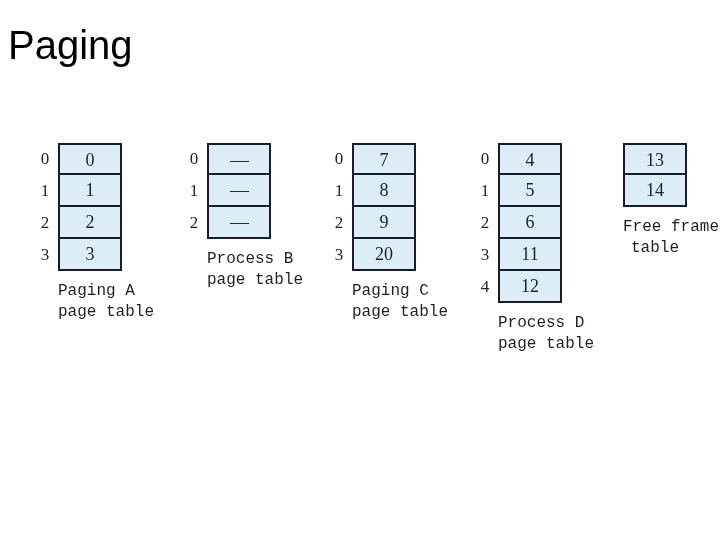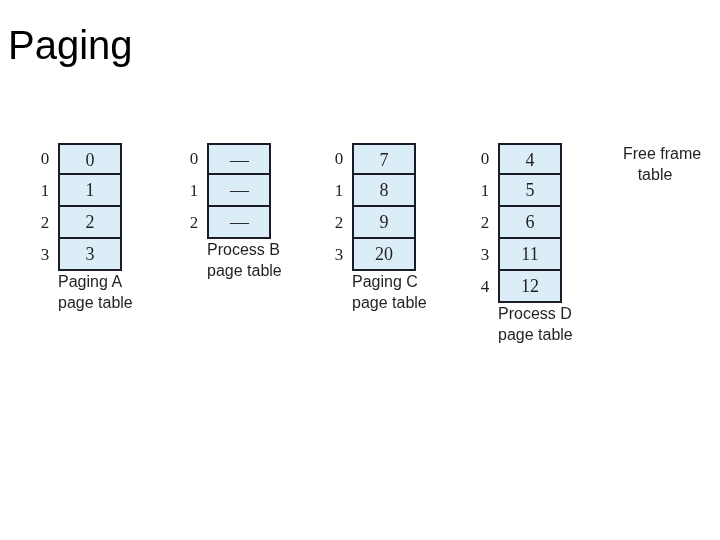--- a/index.html
+++ b/index.html
@@ -92,23 +92,23 @@
   .pt-row:first-child .pt-cell {
     border-top: 2px solid #1b1b29;
   }
 
   .pt-cell.dash {
     font-size: 19px;
     letter-spacing: -1px;
   }
 
   .pt-caption {
-    margin-top: 0;
+    margin-top: 10px;
     text-align: center;
-    font-family: Liberation Sans, sans-serif;
+    font-family: Liberation Mono, monospace;
     font-size: 16px;
     color: #231f20;
     line-height: 21px;
     white-space: nowrap;
   }
 
   .pt-caption .cap-line {
     display: block;
   }
 
@@ -240,20 +240,28 @@
       </div>
       <div class="caption-wrap-indexed">
         <div class="pt-caption">
           <span class="cap-line">Process D</span>
           <span class="cap-line">page table</span>
         </div>
       </div>
     </div>
 
     <div class="table-group" id="group-free-frames">
+      <div class="table-body">
+        <div class="pt-row">
+          <div class="pt-cell">13</div>
+        </div>
+        <div class="pt-row">
+          <div class="pt-cell">14</div>
+        </div>
+      </div>
       <div class="caption-wrap-plain">
         <div class="pt-caption">
           <span class="cap-line">Free frame</span>
           <span class="cap-line">table</span>
         </div>
       </div>
     </div>
 
   </div>
 </div>

